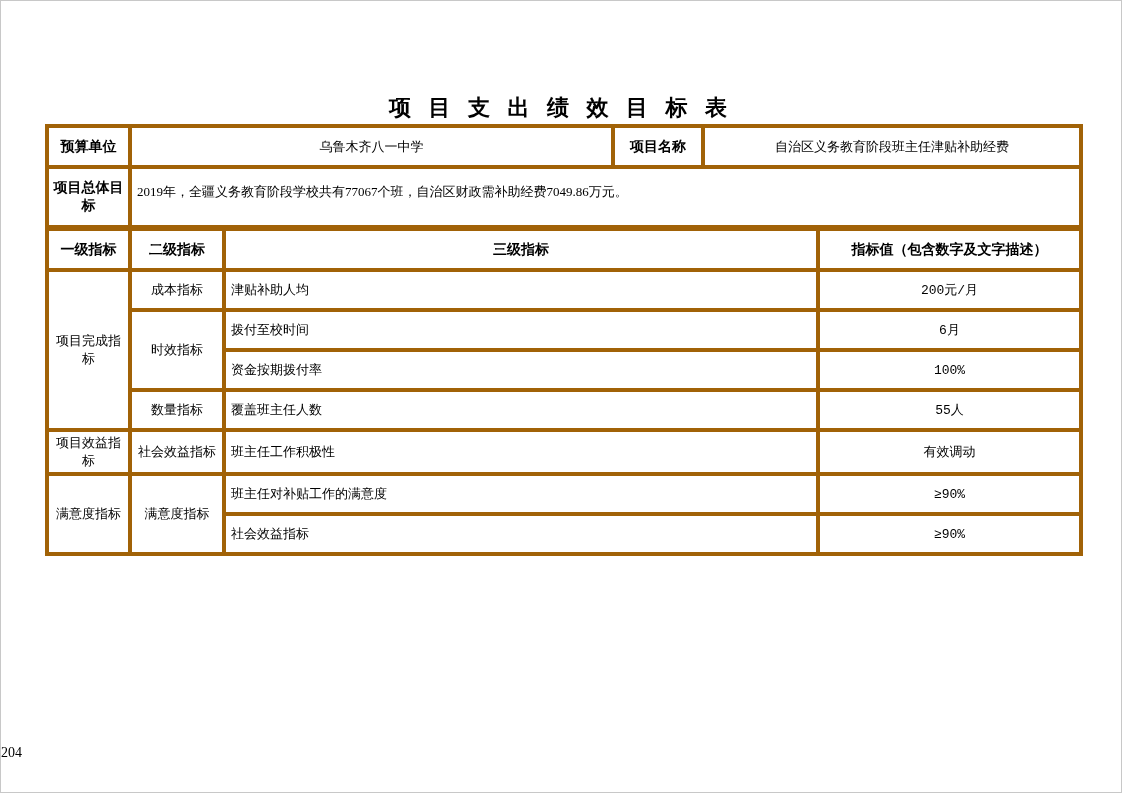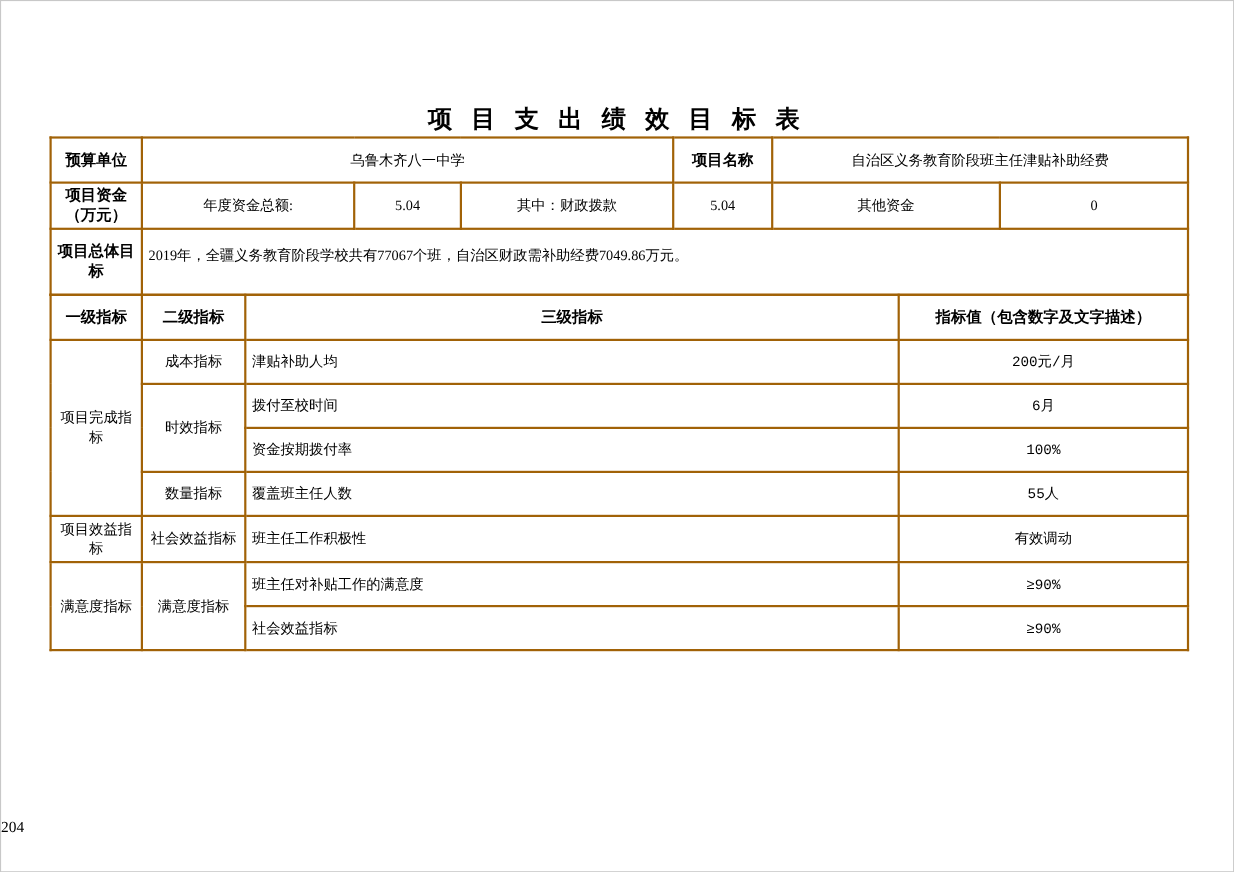--- a/index.html
+++ b/index.html
@@ -29,21 +29,21 @@
     top: 123px;
     left: 44px;
     width: 1034px;
   }
   table {
     border-collapse: collapse;
     table-layout: fixed;
     width: 1034px;
   }
   td, th {
-    border: 2px solid #a16207;
+    border: 4px solid #a16207;
     font-size: 13px;
     text-align: center;
     vertical-align: middle;
     padding: 2px 3px;
     overflow: hidden;
   }
   .bold { font-weight: bold; font-size: 14px; }
   .h41 { height: 41px; }
   .h40 { height: 40px; }
   .h60 { height: 60px; }
@@ -75,29 +75,20 @@
         <col style="width:90px">
         <col style="width:207px">
       <col style="width:171px">
     </colgroup>
     <tbody>
         <tr class="h41">
       <td class="bold">预算单位</td>
       <td colspan="3">乌鲁木齐八一中学</td>
       <td class="bold">项目名称</td>
       <td colspan="2">自治区义务教育阶段班主任津贴补助经费</td>
-    </tr>
-    <tr class="h41">
-      <td class="bold">项目资金（万元）</td>
-      <td>年度资金总额:</td>
-      <td>5.04</td>
-      <td>其中：财政拨款</td>
-      <td>5.04</td>
-      <td>其他资金</td>
-      <td>0</td>
     </tr>
     <tr class="h60">
       <td class="bold">项目总体目标</td>
       <td colspan="6" class="left top">2019年，全疆义务教育阶段学校共有77067个班，自治区财政需补助经费7049.86万元。</td>
     </tr>
   </tbody>
     </table>
 
   <table id="indicator-table">
     <colgroup>

